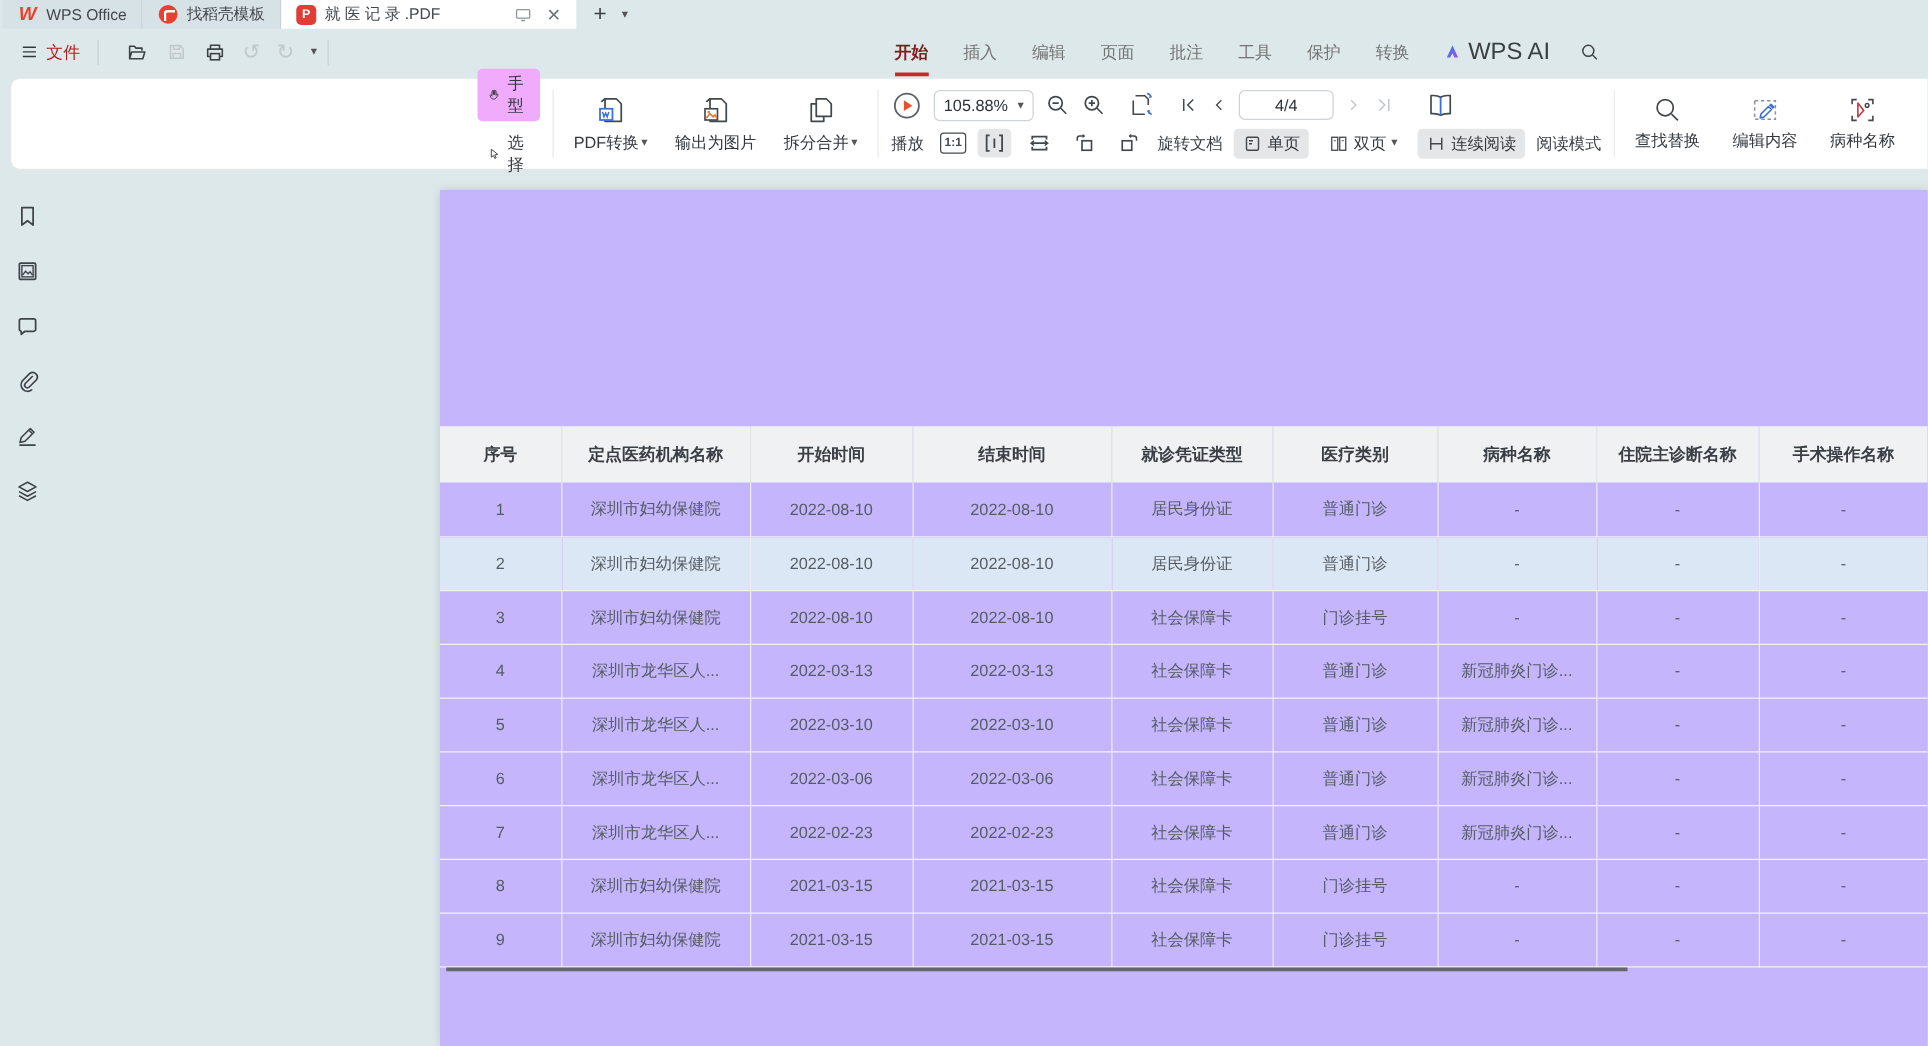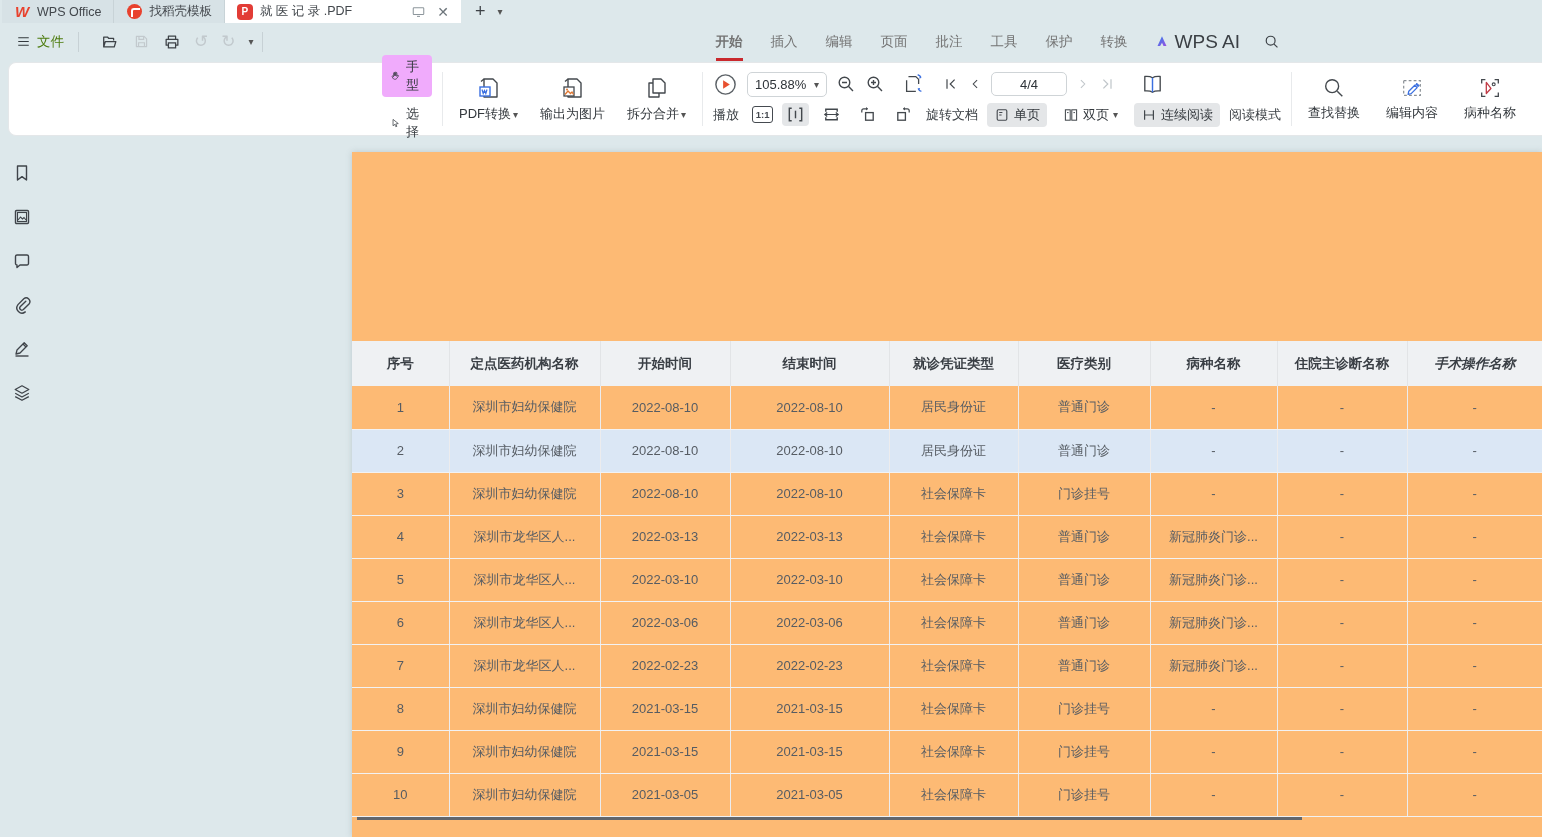--- a/index.html
+++ b/index.html
@@ -20,30 +20,30 @@
   .pdficon { background:#e23c36; color:#fff; font-size:10px; font-weight:bold; }
   .tab-right { display:flex; align-items:center; gap:10px; margin-left:auto; color:#8d969c; }
   .tab.active .tspace { flex:1; }
   .tbtn { color:#6d757b; font-size:14px; line-height:1; cursor:default; }
   .newtab { display:flex; align-items:center; gap:12px; padding:0 14px; color:#3d4247; }
   .newtab .plus { font-size:18px; font-weight:300; }
   .chev { font-size:10px; color:#555; }
 
   
   .quickbar { position:absolute; top:23px; left:0; right:0; height:37px; display:flex; align-items:center; padding:0 10px; }
-  .qitem { display:flex; align-items:center; gap:6px; padding:0 6px; font-size:13.5px; color:#4d7c0f; }
+  .qitem { display:flex; align-items:center; gap:6px; padding:0 6px; font-size:13.5px; color:#b91c1c; }
   .qicons { display:flex; align-items:center; gap:13px; margin-left:14px; }
   .vdiv { width:1px; height:20px; background:#c7d1d5; margin:0 8px; }
   .gicon { width:18px; height:18px; display:flex; align-items:center; justify-content:center; }
   .uglyph { font-size:17px; line-height:1; color:#3d4247; }
   .disabled { color:#c2c9cd !important; }
   .disabled svg path, .disabled svg rect { stroke:#c2c9cd !important; }
   .menubar { display:flex; align-items:center; gap:0; margin-left:auto; margin-right:252px; }
   .mitem { padding:4px 14px; font-size:13.5px; color:#737373; position:relative; }
-  .mitem.active { color:#737373; font-weight:bold; }
+  .mitem.active { color:#7f1d1d; font-weight:bold; }
   .mitem.active::after { content:""; position:absolute; left:14px; right:14px; bottom:-6px; height:2.5px; background:#c9282d; }
   .wpsai { display:flex; align-items:center; gap:5px; padding:0 12px; font-size:19px; }
   .msearch { margin-left:10px; }
 
   
   .ribbon { position:absolute; top:62px; left:8px; right:0; height:74px; background:#ffffff;
     border:1px solid #e4e7e9; border-right:none; border-radius:8px 0 0 8px;
     display:flex; align-items:center; padding-left:373px; }
   .rdiv { width:1px; height:54px; background:#e8eaec; margin:0 10px; flex:0 0 auto; }
   .modegrp { display:flex; flex-direction:column; gap:5px; }
@@ -67,26 +67,26 @@
   .fitbtn.on { background:#e4e6e8; }
 
   .editgrp { display:flex; align-items:flex-end; gap:14px; }
 
   
   .sidebar { position:absolute; top:152px; left:0; width:44px; bottom:0; display:flex; flex-direction:column;
     align-items:center; padding-top:10px; gap:22px; }
   .sbicon { width:22px; height:22px; display:flex; align-items:center; justify-content:center; }
 
   
-  .doc { position:absolute; top:152px; left:352px; right:0; bottom:0; background:#fdba74;
+  .doc { position:absolute; top:152px; left:352px; right:0; bottom:0; background:#c4b5fd;
     box-shadow:0 0 6px rgba(90,110,120,.25); }
   table.rec { border-collapse:collapse; table-layout:fixed; width:1190px; margin-top:189px; }
   table.rec th { height:45px; background:#eff1f3; font-size:13.5px; font-weight:bold; color:#3a3f45;
     border-right:1px solid #e2e4e6; text-align:center; }
-  table.rec th:last-child { border-right:none;font-style:italic; }
+  table.rec th:last-child { border-right:none; }
   table.rec td { height:43px; font-size:13px; color:#565c63; text-align:center;
     border-right:1px solid #ececee; border-bottom:1px solid #f2f2f3; white-space:nowrap; overflow:hidden; }
   table.rec td:last-child { border-right:none; }
   table.rec tr.hl td { background:#dbe7f5; }
   table.rec th:nth-child(1), table.rec td:nth-child(1){ width:97px; }
   table.rec th:nth-child(2), table.rec td:nth-child(2){ width:151px; }
   table.rec th:nth-child(3), table.rec td:nth-child(3){ width:130px; }
   table.rec th:nth-child(4), table.rec td:nth-child(4){ width:159px; }
   table.rec th:nth-child(5), table.rec td:nth-child(5){ width:129px; }
   table.rec th:nth-child(6), table.rec td:nth-child(6){ width:132px; }
@@ -554,27 +554,16 @@
           <td>9</td>
           <td>深圳市妇幼保健院</td>
           <td>2021-03-15</td>
           <td>2021-03-15</td>
           <td>社会保障卡</td>
           <td>门诊挂号</td>
           <td>-</td>
           <td>-</td>
           <td>-</td>
         </tr>
-        <tr>
-          <td>10</td>
-          <td>深圳市妇幼保健院</td>
-          <td>2021-03-05</td>
-          <td>2021-03-05</td>
-          <td>社会保障卡</td>
-          <td>门诊挂号</td>
-          <td>-</td>
-          <td>-</td>
-          <td>-</td>
-        </tr>
       </tbody>
   </table>
   <div class="tbl-endbar"></div>
 </div>
 
 </body></html>

